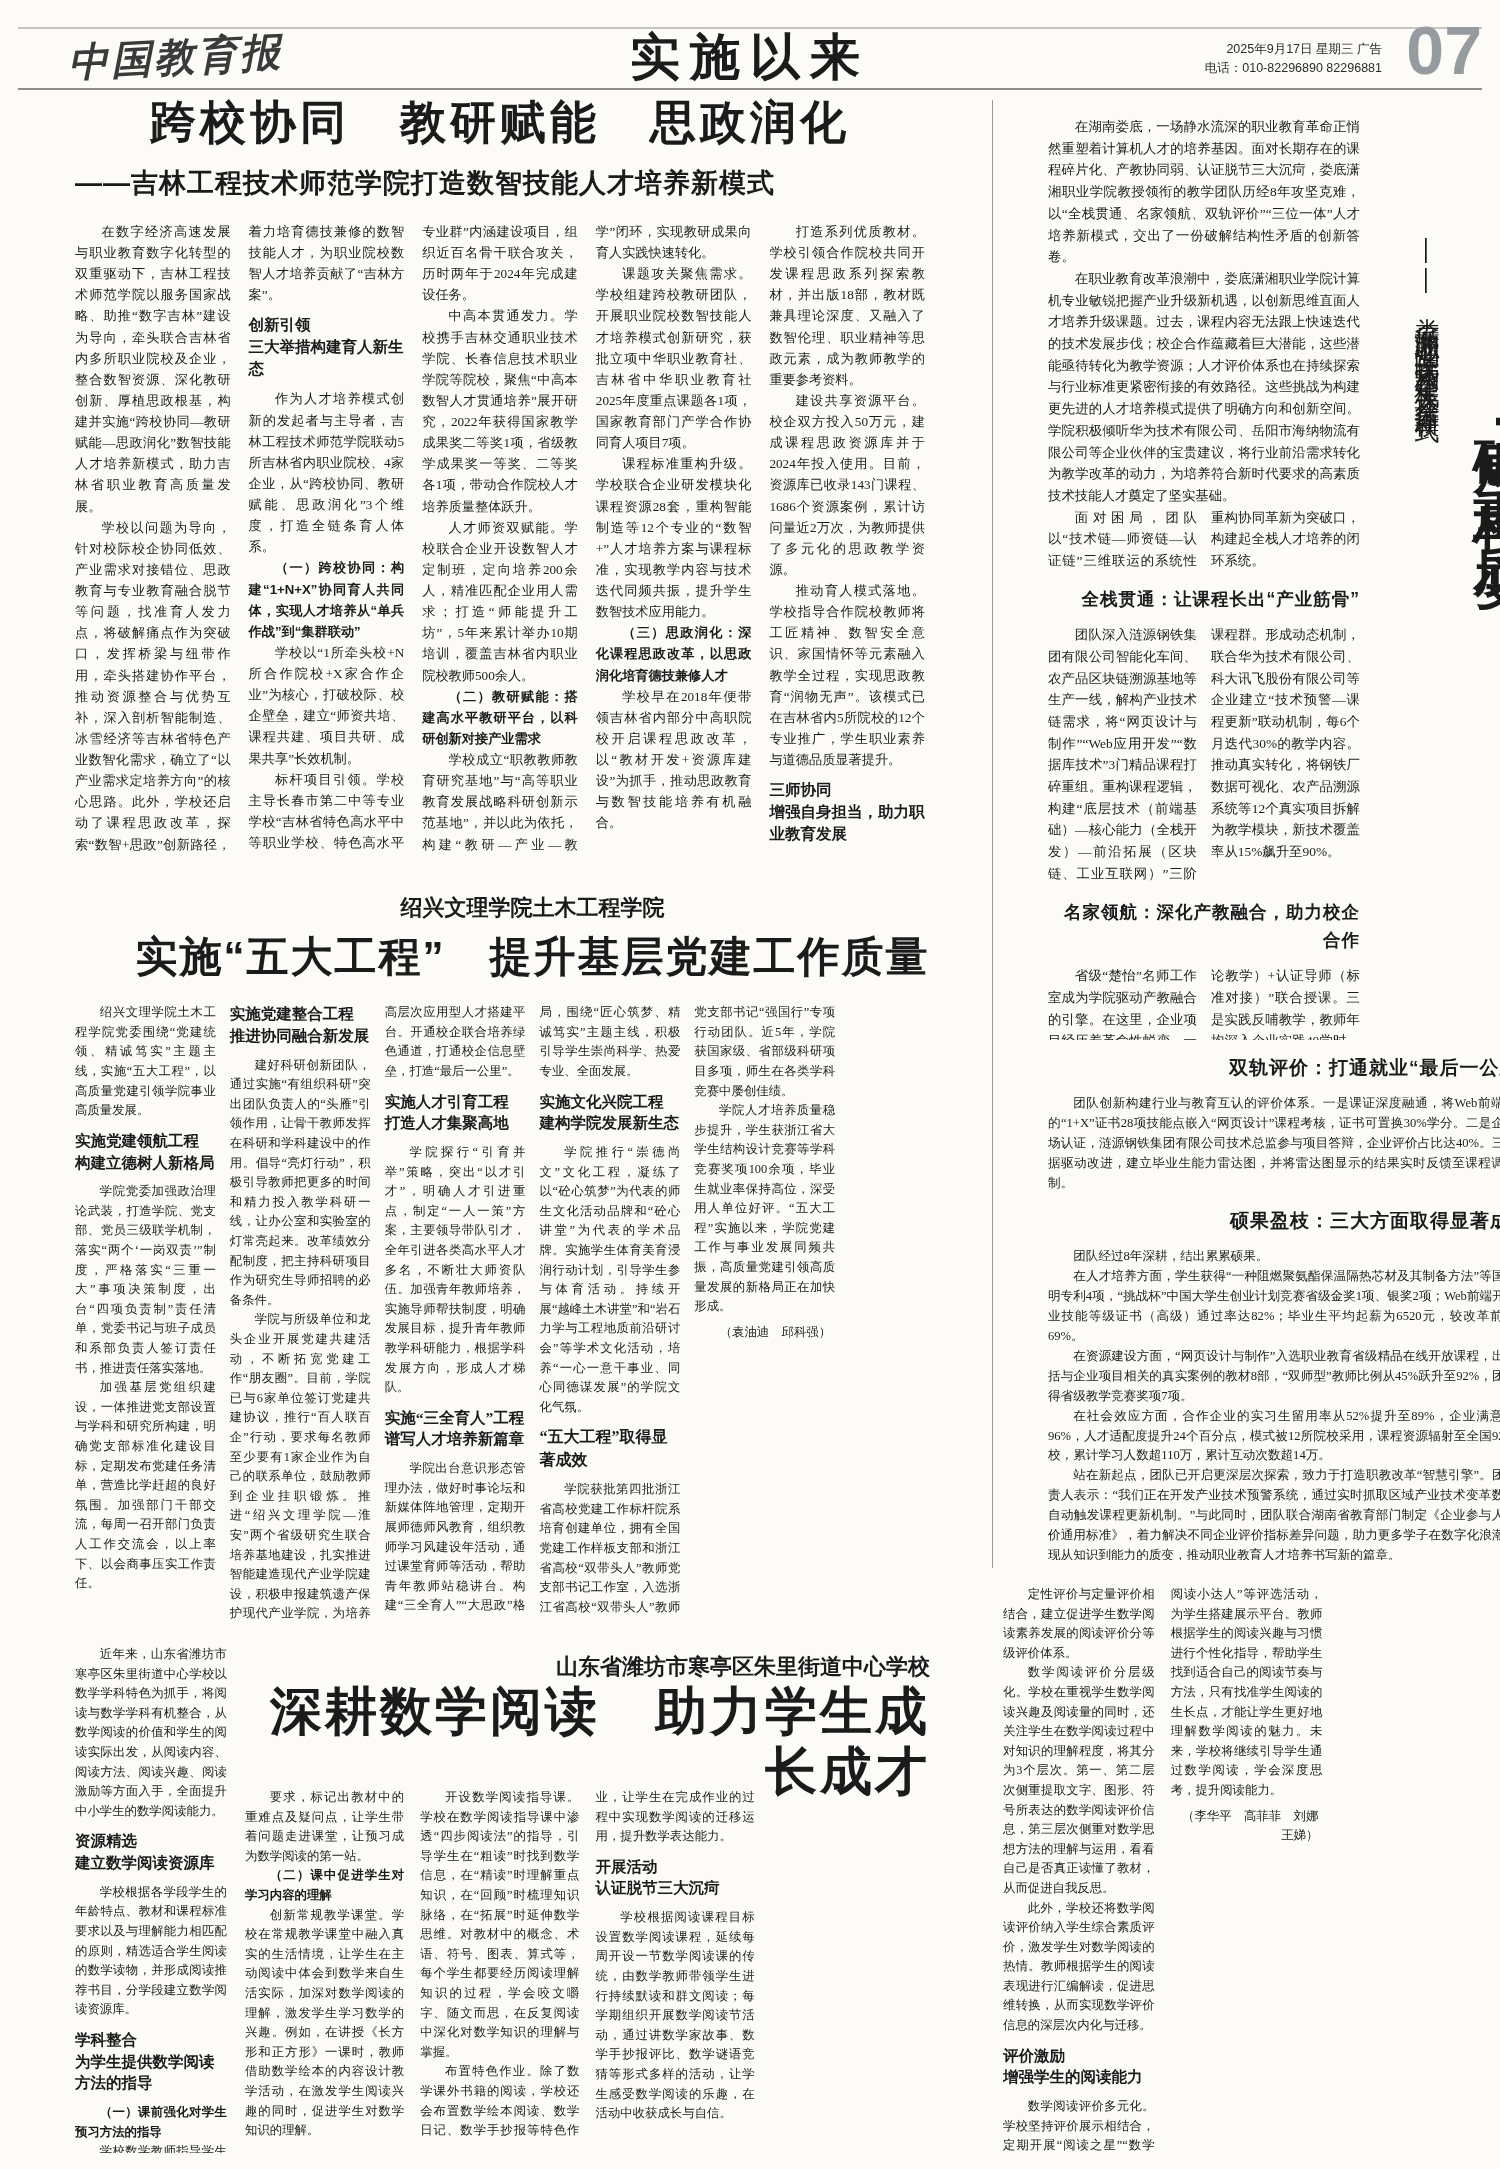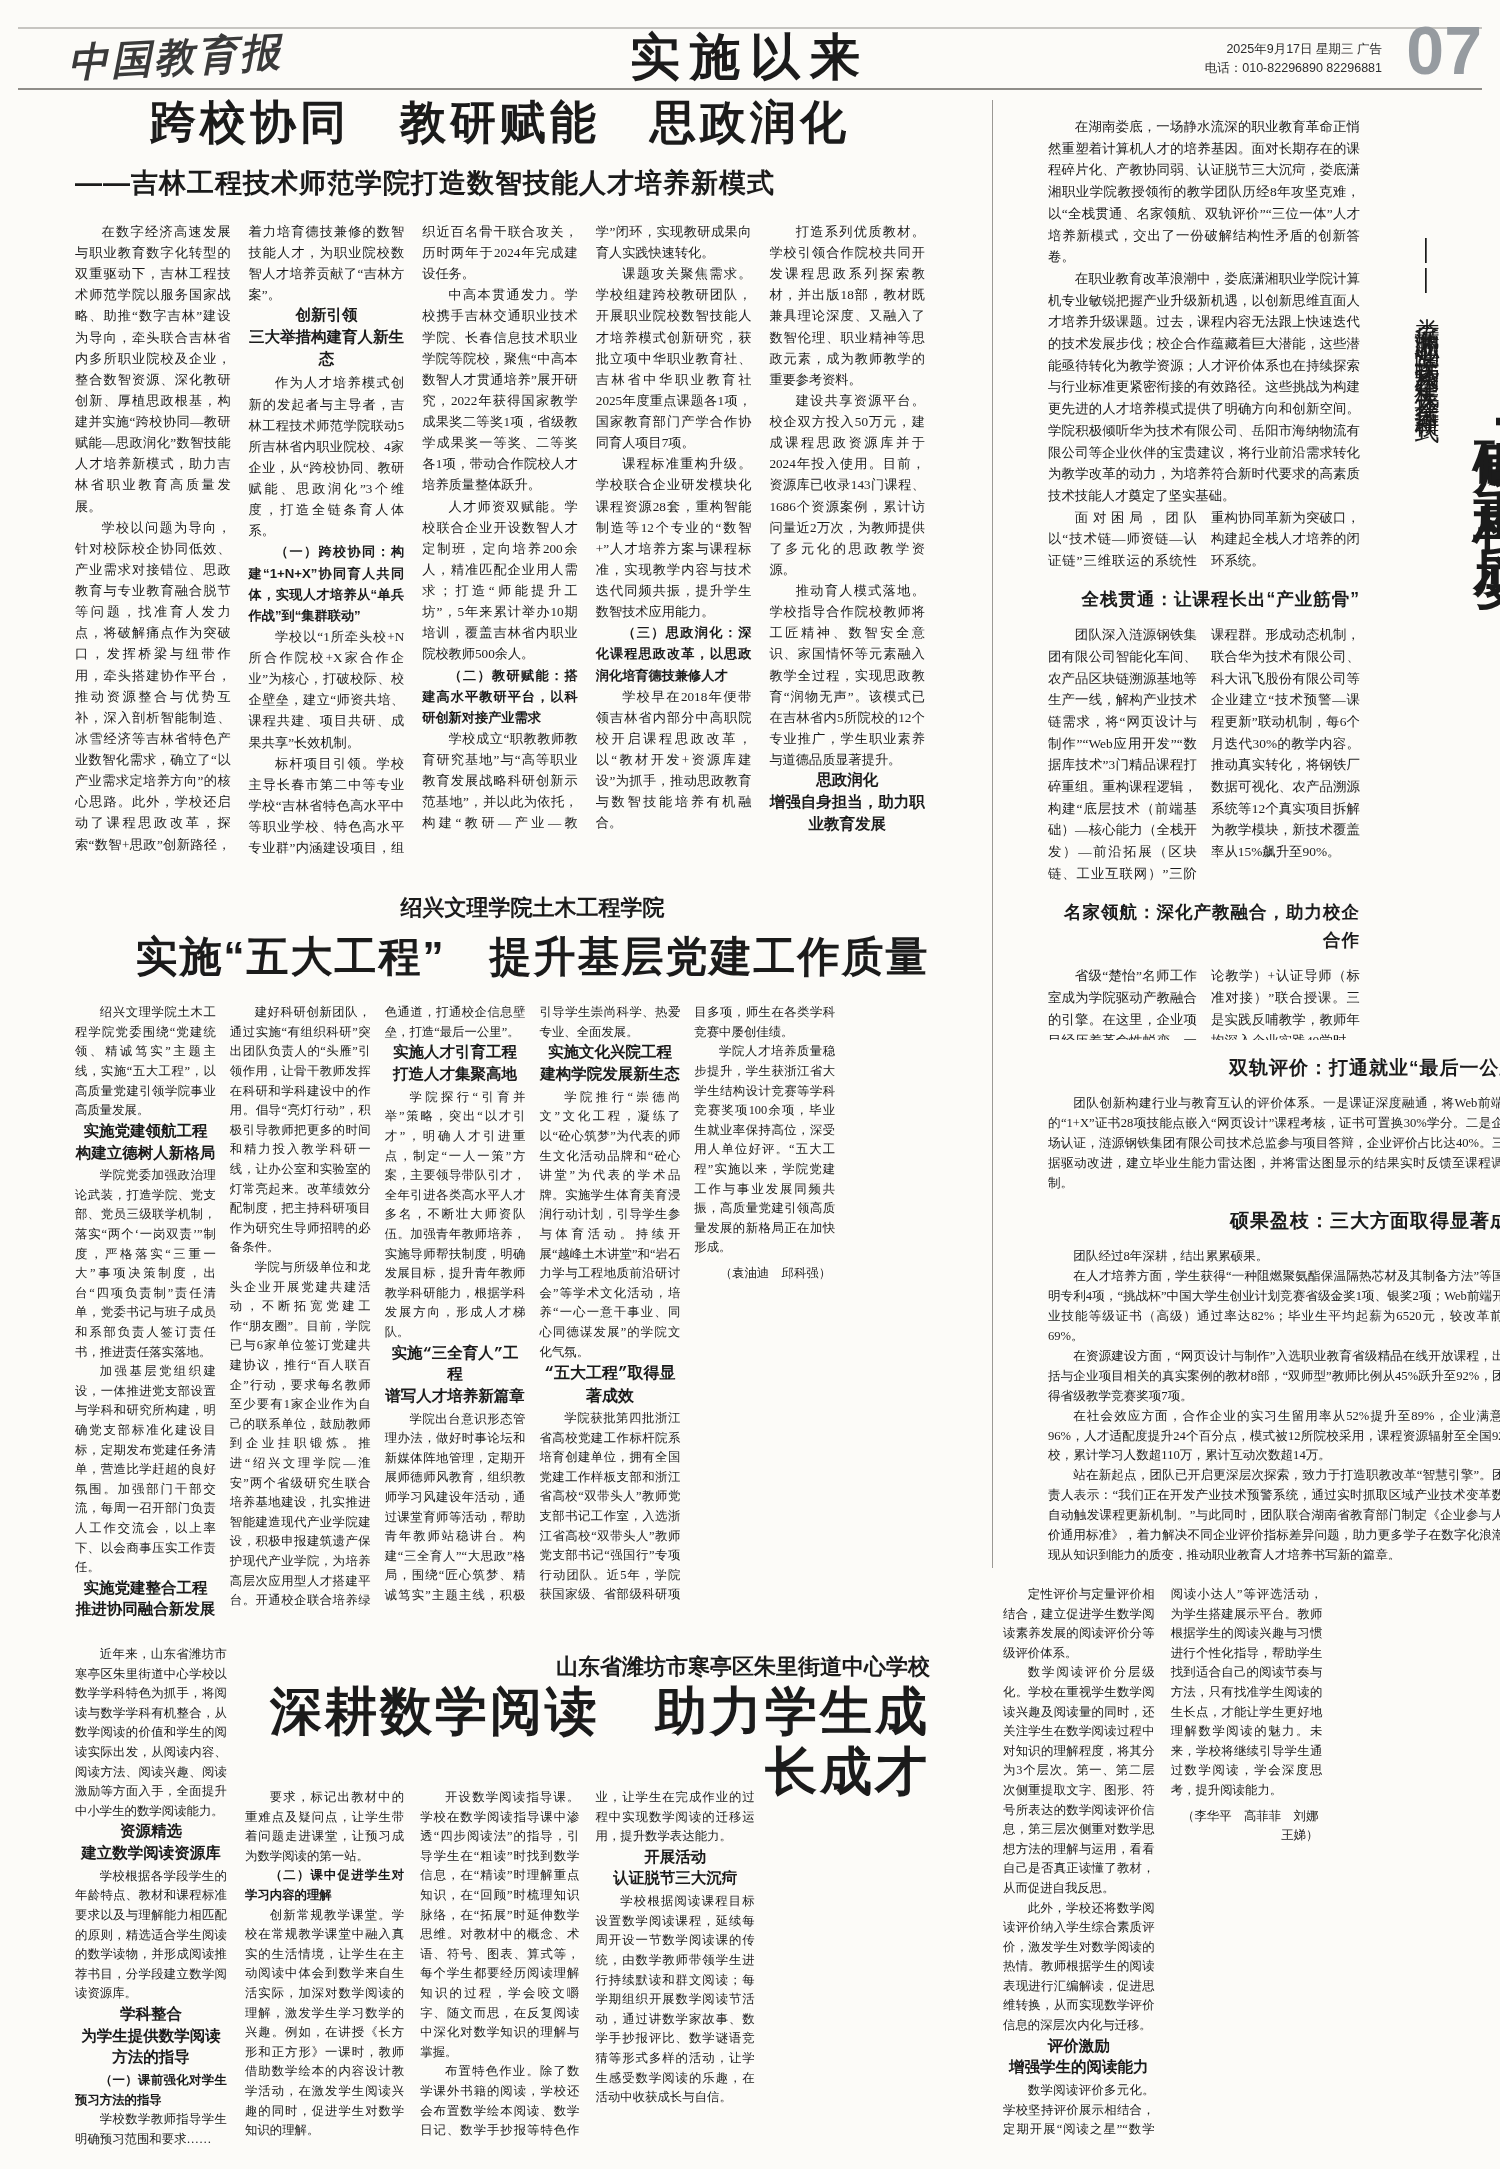--- a/index.html
+++ b/index.html
@@ -12,22 +12,22 @@
             font-weight:bold;font-size:40px;color:#3a3a3a;transform:rotate(-3deg);letter-spacing:3px;}
   .sectiontitle{position:absolute;left:0;right:0;top:24px;text-align:center;font-size:50px;
                 font-weight:900;letter-spacing:10px;font-family:"Liberation Serif",serif;}
   .meta{position:absolute;right:118px;top:40px;text-align:right;font-size:12.5px;line-height:1.55;
         color:#2c2c2c;font-family:"Liberation Sans",sans-serif;}
   .pagenum{position:absolute;right:18px;top:16px;font-size:68px;font-weight:700;color:#969ba0;
            font-family:"Liberation Sans",sans-serif;line-height:1;}
   
   .bp{margin:0;text-indent:2em;text-align:justify;}
   .pb{font-family:"Liberation Sans",sans-serif;font-weight:bold;}
-  .sh{font-family:Liberation Mono, monospace;font-weight:bold;text-align:center;
-      font-size:15.5px;line-height:1.4;margin:1px 0;break-inside:avoid;text-indent:0;}
+  .sh{font-family:Liberation Serif, serif;font-weight:bold;text-align:left;
+      font-size:15.5px;line-height:1.4;margin:9px 0;break-inside:avoid;text-indent:0;}
   .sh1{font-size:16px;}
   .byline{margin:6px 0 0 0;text-align:right;text-indent:0;padding-right:4px;}
   .colflow{column-fill:auto;overflow:hidden;}
   
   .a1{position:absolute;left:75px;top:96px;width:850px;}
   .a1 .hl{text-align:center;font-family:"Liberation Sans",sans-serif;font-weight:900;
           font-size:46px;letter-spacing:4px;line-height:1.15;}
   .a1 .sub{font-family:"Liberation Sans",sans-serif;font-weight:600;
            font-size:27px;margin-top:16px;letter-spacing:1px;}
   .a1 .body{margin-top:20px;height:648px;column-count:5;column-gap:18px;
@@ -100,21 +100,21 @@
         <p class="bp pb">（二）教研赋能：搭建高水平教研平台，以科研创新对接产业需求</p>
         <p class="bp">学校成立“职教教师教育研究基地”与“高等职业教育发展战略科研创新示范基地”，并以此为依托，构建“教研—产业—教学”闭环，实现教研成果向育人实践快速转化。</p>
         <p class="bp">课题攻关聚焦需求。学校组建跨校教研团队，开展职业院校数智技能人才培养模式创新研究，获批立项中华职业教育社、吉林省中华职业教育社2025年度重点课题各1项，国家教育部门产学合作协同育人项目7项。</p>
         <p class="bp">课程标准重构升级。学校联合企业研发模块化课程资源28套，重构智能制造等12个专业的“数智+”人才培养方案与课程标准，实现教学内容与技术迭代同频共振，提升学生数智技术应用能力。</p>
         <p class="bp pb">（三）思政润化：深化课程思政改革，以思政润化培育德技兼修人才</p>
         <p class="bp">学校早在2018年便带领吉林省内部分中高职院校开启课程思政改革，以“教材开发+资源库建设”为抓手，推动思政教育与数智技能培养有机融合。</p>
         <p class="bp">打造系列优质教材。学校引领合作院校共同开发课程思政系列探索教材，并出版18部，教材既兼具理论深度、又融入了数智伦理、职业精神等思政元素，成为教师教学的重要参考资料。</p>
         <p class="bp">建设共享资源平台。校企双方投入50万元，建成课程思政资源库并于2024年投入使用。目前，资源库已收录143门课程、1686个资源案例，累计访问量近2万次，为教师提供了多元化的思政教学资源。</p>
         <p class="bp">推动育人模式落地。学校指导合作院校教师将工匠精神、数智安全意识、家国情怀等元素融入教学全过程，实现思政教育“润物无声”。该模式已在吉林省内5所院校的12个专业推广，学生职业素养与道德品质显著提升。</p>
         <div class="sh">
-          <div>思政润化</div>
+          <div>三师协同</div>
           <div>增强自身担当，助力职业教育发展</div>
         </div>
       </div>
   </div>
 
   <div class="vdiv"></div>
 
   <div class="a2">
     <div class="a2-upper">
       <div class="content">

